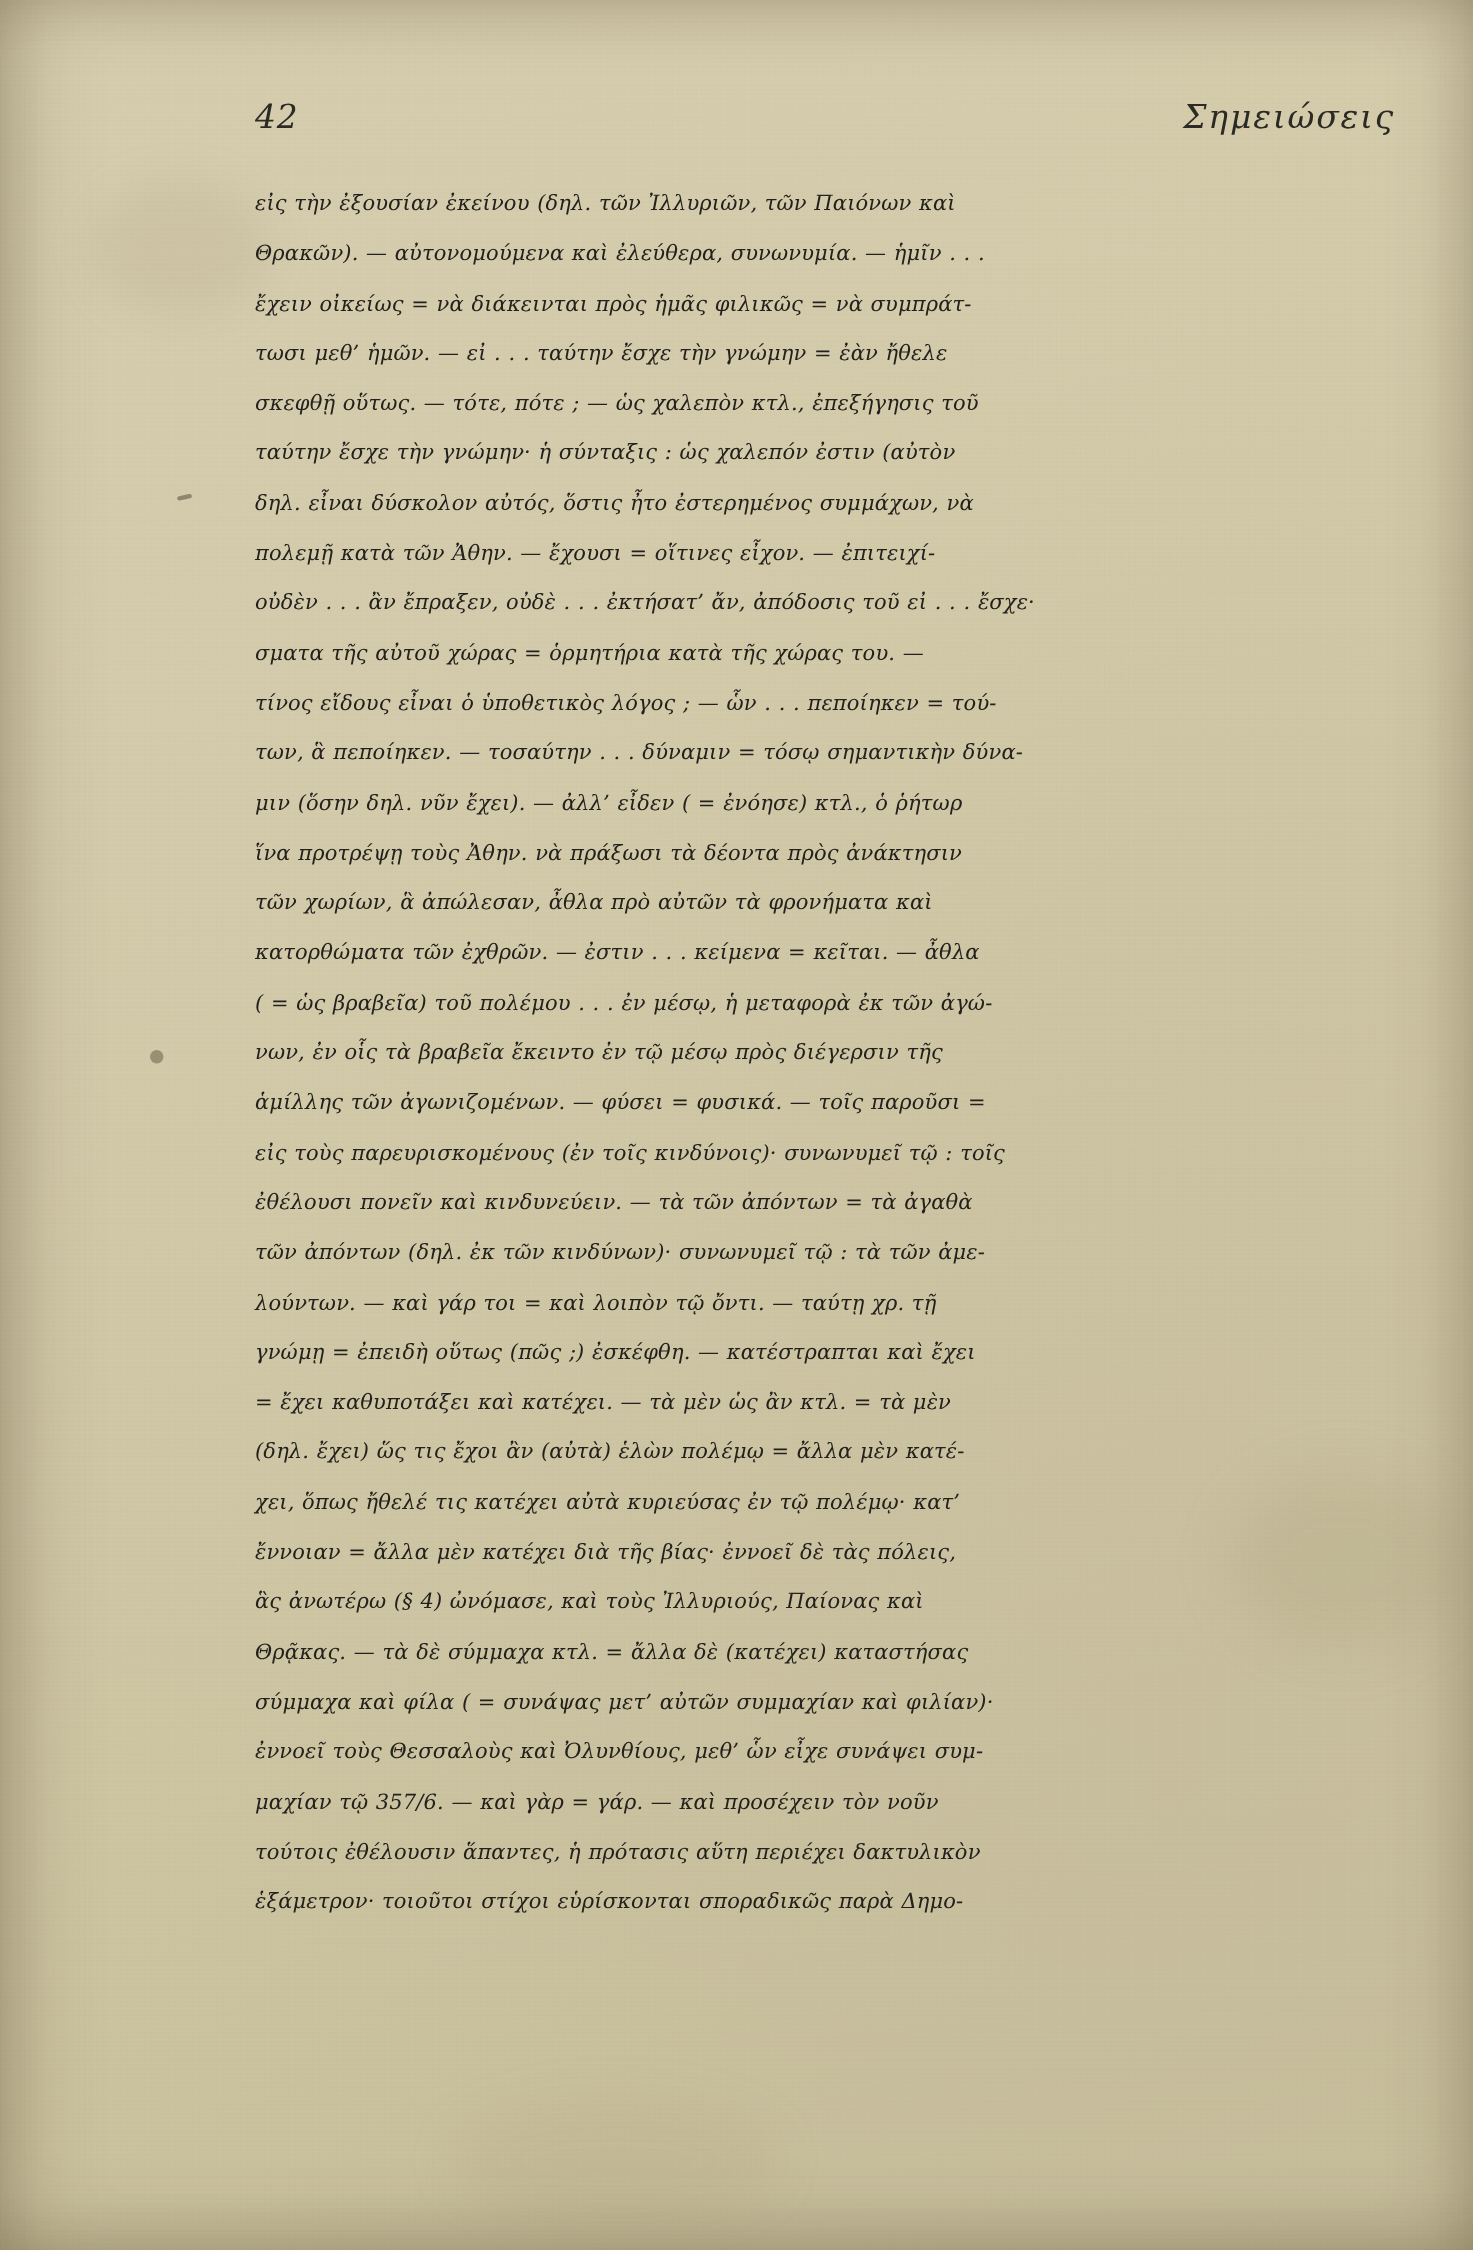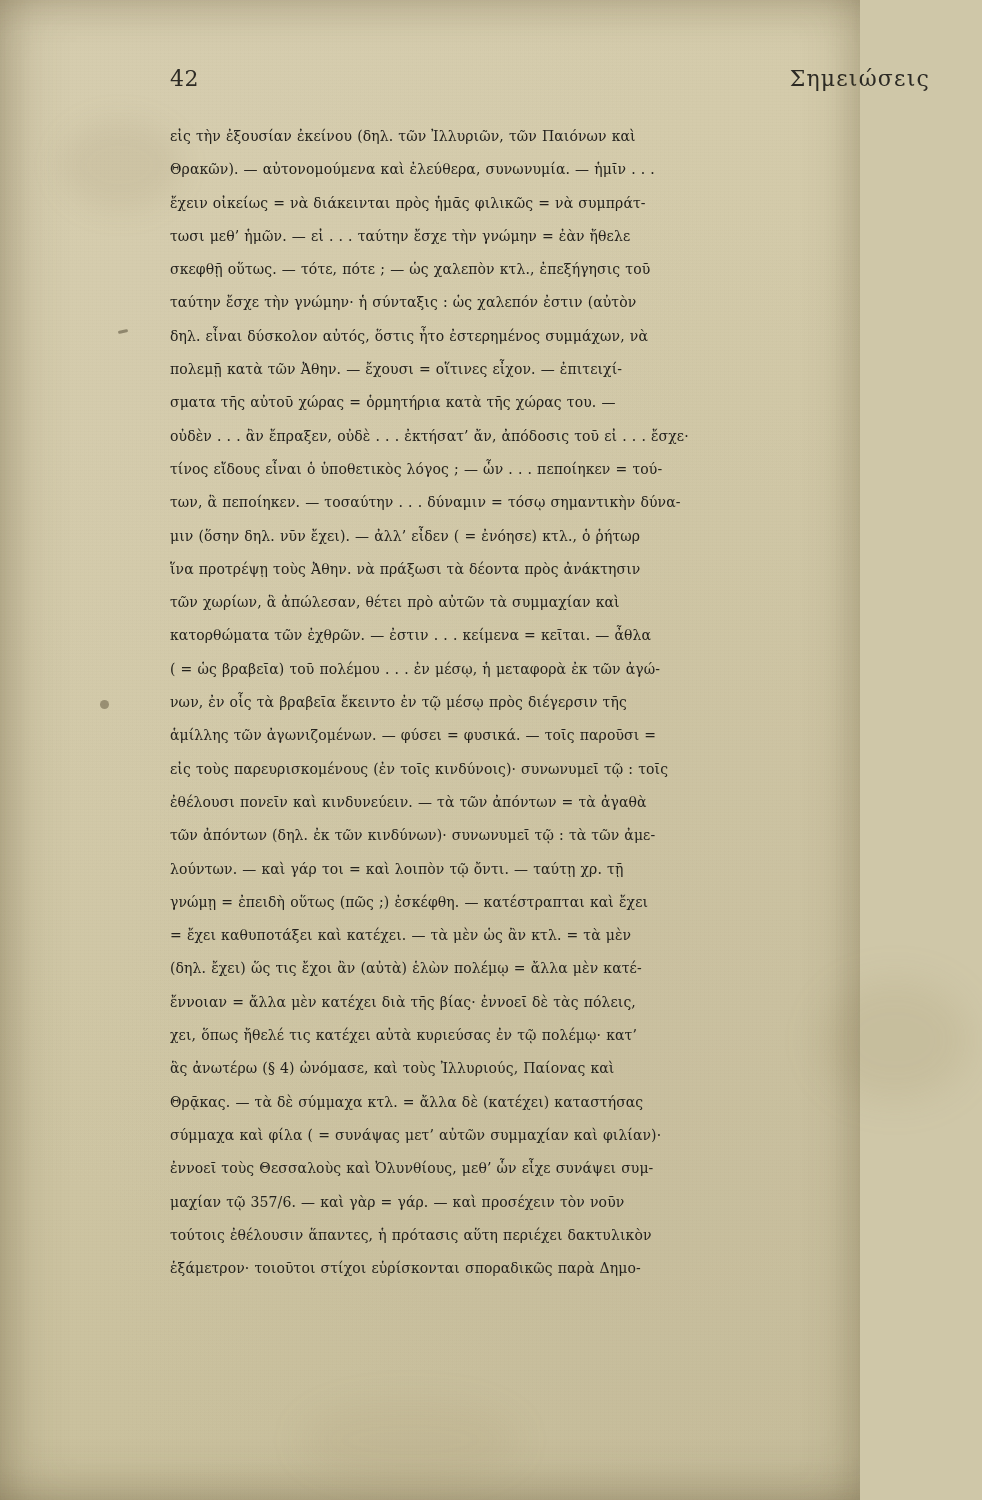--- a/index.html
+++ b/index.html
@@ -8,26 +8,27 @@
   }
   body {
     width: 982px;
     height: 1500px;
     background: #cfc7a8;
     font-family: "DejaVu Serif", serif;
     overflow: hidden;
   }
   .page {
     position: relative;
-    width: 860px;
+    width: 982px;
     height: 1500px;
     background:
       radial-gradient(ellipse at 20% 15%, rgba(214,205,176,0.55) 0%, rgba(214,205,176,0) 55%),
       radial-gradient(ellipse at 80% 80%, rgba(196,186,156,0.45) 0%, rgba(196,186,156,0) 60%),
       linear-gradient(165deg, #d6cdae 0%, #d2c9a8 35%, #cdc4a2 70%, #c6bd99 100%);
+    font-style: italic;
   }
   .grain {
     position: absolute;
     inset: 0;
     pointer-events: none;
     opacity: 0.35;
     background-image:
       repeating-linear-gradient(0deg, rgba(120,105,70,0.035) 0px, rgba(120,105,70,0.035) 1px, rgba(255,255,255,0) 1px, rgba(255,255,255,0) 3px),
       repeating-linear-gradient(90deg, rgba(120,105,70,0.03) 0px, rgba(120,105,70,0.03) 1px, rgba(255,255,255,0) 1px, rgba(255,255,255,0) 4px);
   }
@@ -130,40 +131,40 @@
 
     <div class="body-text">
       <span class="ln">εἰς τὴν ἐξουσίαν ἐκείνου (δηλ. τῶν Ἰλλυριῶν, τῶν Παιόνων καὶ</span>
       <span class="ln">Θρακῶν). — αὐτονομούμενα καὶ ἐλεύθερα, συνωνυμία. — ἡμῖν . . .</span>
       <span class="ln">ἔχειν οἰκείως = νὰ διάκεινται πρὸς ἡμᾶς φιλικῶς = νὰ συμπράτ-</span>
       <span class="ln">τωσι μεθ’ ἡμῶν. — εἰ . . . ταύτην ἔσχε τὴν γνώμην = ἐὰν ἤθελε</span>
       <span class="ln">σκεφθῇ οὕτως. — τότε, πότε ; — ὡς χαλεπὸν κτλ., ἐπεξήγησις τοῦ</span>
       <span class="ln">ταύτην ἔσχε τὴν γνώμην· ἡ σύνταξις : ὡς χαλεπόν ἐστιν (αὐτὸν</span>
       <span class="ln">δηλ. εἶναι δύσκολον αὐτός, ὅστις ἦτο ἐστερημένος συμμάχων, νὰ</span>
       <span class="ln">πολεμῇ κατὰ τῶν Ἀθην. — ἔχουσι = οἵτινες εἶχον. — ἐπιτειχί-</span>
+      <span class="ln">οὐδὲν . . . ἂν ἔπραξεν, οὐδὲ . . . ἐκτήσατ’ ἄν, ἀπόδοσις τοῦ εἰ . . . ἔσχε·</span>
       <span class="ln">σματα τῆς αὐτοῦ χώρας = ὁρμητήρια κατὰ τῆς χώρας του. —</span>
-      <span class="ln">οὐδὲν . . . ἂν ἔπραξεν, οὐδὲ . . . ἐκτήσατ’ ἄν, ἀπόδοσις τοῦ εἰ . . . ἔσχε·</span>
       <span class="ln">τίνος εἴδους εἶναι ὁ ὑποθετικὸς λόγος ; — ὧν . . . πεποίηκεν = τού-</span>
       <span class="ln">των, ἃ πεποίηκεν. — τοσαύτην . . . δύναμιν = τόσῳ σημαντικὴν δύνα-</span>
       <span class="ln">μιν (ὅσην δηλ. νῦν ἔχει). — ἀλλ’ εἶδεν ( = ἐνόησε) κτλ., ὁ ῥήτωρ</span>
       <span class="ln">ἵνα προτρέψῃ τοὺς Ἀθην. νὰ πράξωσι τὰ δέοντα πρὸς ἀνάκτησιν</span>
-      <span class="ln">τῶν χωρίων, ἃ ἀπώλεσαν, θέτει πρὸ αὐτῶν τὰ συμμαχίαν καὶ</span>
+      <span class="ln">τῶν χωρίων, ἃ ἀπώλεσαν, ἆθλα πρὸ αὐτῶν τὰ φρονήματα καὶ</span>
       <span class="ln">κατορθώματα τῶν ἐχθρῶν. — ἐστιν . . . κείμενα = κεῖται. — ἆθλα</span>
       <span class="ln">( = ὡς βραβεῖα) τοῦ πολέμου . . . ἐν μέσῳ, ἡ μεταφορὰ ἐκ τῶν ἀγώ-</span>
       <span class="ln">νων, ἐν οἷς τὰ βραβεῖα ἔκειντο ἐν τῷ μέσῳ πρὸς διέγερσιν τῆς</span>
       <span class="ln">ἁμίλλης τῶν ἀγωνιζομένων. — φύσει = φυσικά. — τοῖς παροῦσι =</span>
       <span class="ln">εἰς τοὺς παρευρισκομένους (ἐν τοῖς κινδύνοις)· συνωνυμεῖ τῷ : τοῖς</span>
       <span class="ln">ἐθέλουσι πονεῖν καὶ κινδυνεύειν. — τὰ τῶν ἀπόντων = τὰ ἀγαθὰ</span>
       <span class="ln">τῶν ἀπόντων (δηλ. ἐκ τῶν κινδύνων)· συνωνυμεῖ τῷ : τὰ τῶν ἀμε-</span>
       <span class="ln">λούντων. — καὶ γάρ τοι = καὶ λοιπὸν τῷ ὄντι. — ταύτῃ χρ. τῇ</span>
       <span class="ln">γνώμῃ = ἐπειδὴ οὕτως (πῶς ;) ἐσκέφθη. — κατέστραπται καὶ ἔχει</span>
       <span class="ln">= ἔχει καθυποτάξει καὶ κατέχει. — τὰ μὲν ὡς ἂν κτλ. = τὰ μὲν</span>
       <span class="ln">(δηλ. ἔχει) ὥς τις ἔχοι ἂν (αὐτὰ) ἑλὼν πολέμῳ = ἄλλα μὲν κατέ-</span>
+      <span class="ln">χει, ὅπως ἤθελέ τις κατέχει αὐτὰ κυριεύσας ἐν τῷ πολέμῳ· κατ’</span>
       <span class="ln">ἔννοιαν = ἄλλα μὲν κατέχει διὰ τῆς βίας· ἐννοεῖ δὲ τὰς πόλεις,</span>
-      <span class="ln">χει, ὅπως ἤθελέ τις κατέχει αὐτὰ κυριεύσας ἐν τῷ πολέμῳ· κατ’</span>
       <span class="ln">ἃς ἀνωτέρω (§ 4) ὠνόμασε, καὶ τοὺς Ἰλλυριούς, Παίονας καὶ</span>
       <span class="ln">Θρᾷκας. — τὰ δὲ σύμμαχα κτλ. = ἄλλα δὲ (κατέχει) καταστήσας</span>
       <span class="ln">σύμμαχα καὶ φίλα ( = συνάψας μετ’ αὐτῶν συμμαχίαν καὶ φιλίαν)·</span>
       <span class="ln">ἐννοεῖ τοὺς Θεσσαλοὺς καὶ Ὀλυνθίους, μεθ’ ὧν εἶχε συνάψει συμ-</span>
       <span class="ln">μαχίαν τῷ 357/6. — καὶ γὰρ = γάρ. — καὶ προσέχειν τὸν νοῦν</span>
       <span class="ln">τούτοις ἐθέλουσιν ἅπαντες, ἡ πρότασις αὕτη περιέχει δακτυλικὸν</span>
       <span class="ln">ἑξάμετρον· τοιοῦτοι στίχοι εὑρίσκονται σποραδικῶς παρὰ Δημο-</span>
     </div>
   </div>
 

